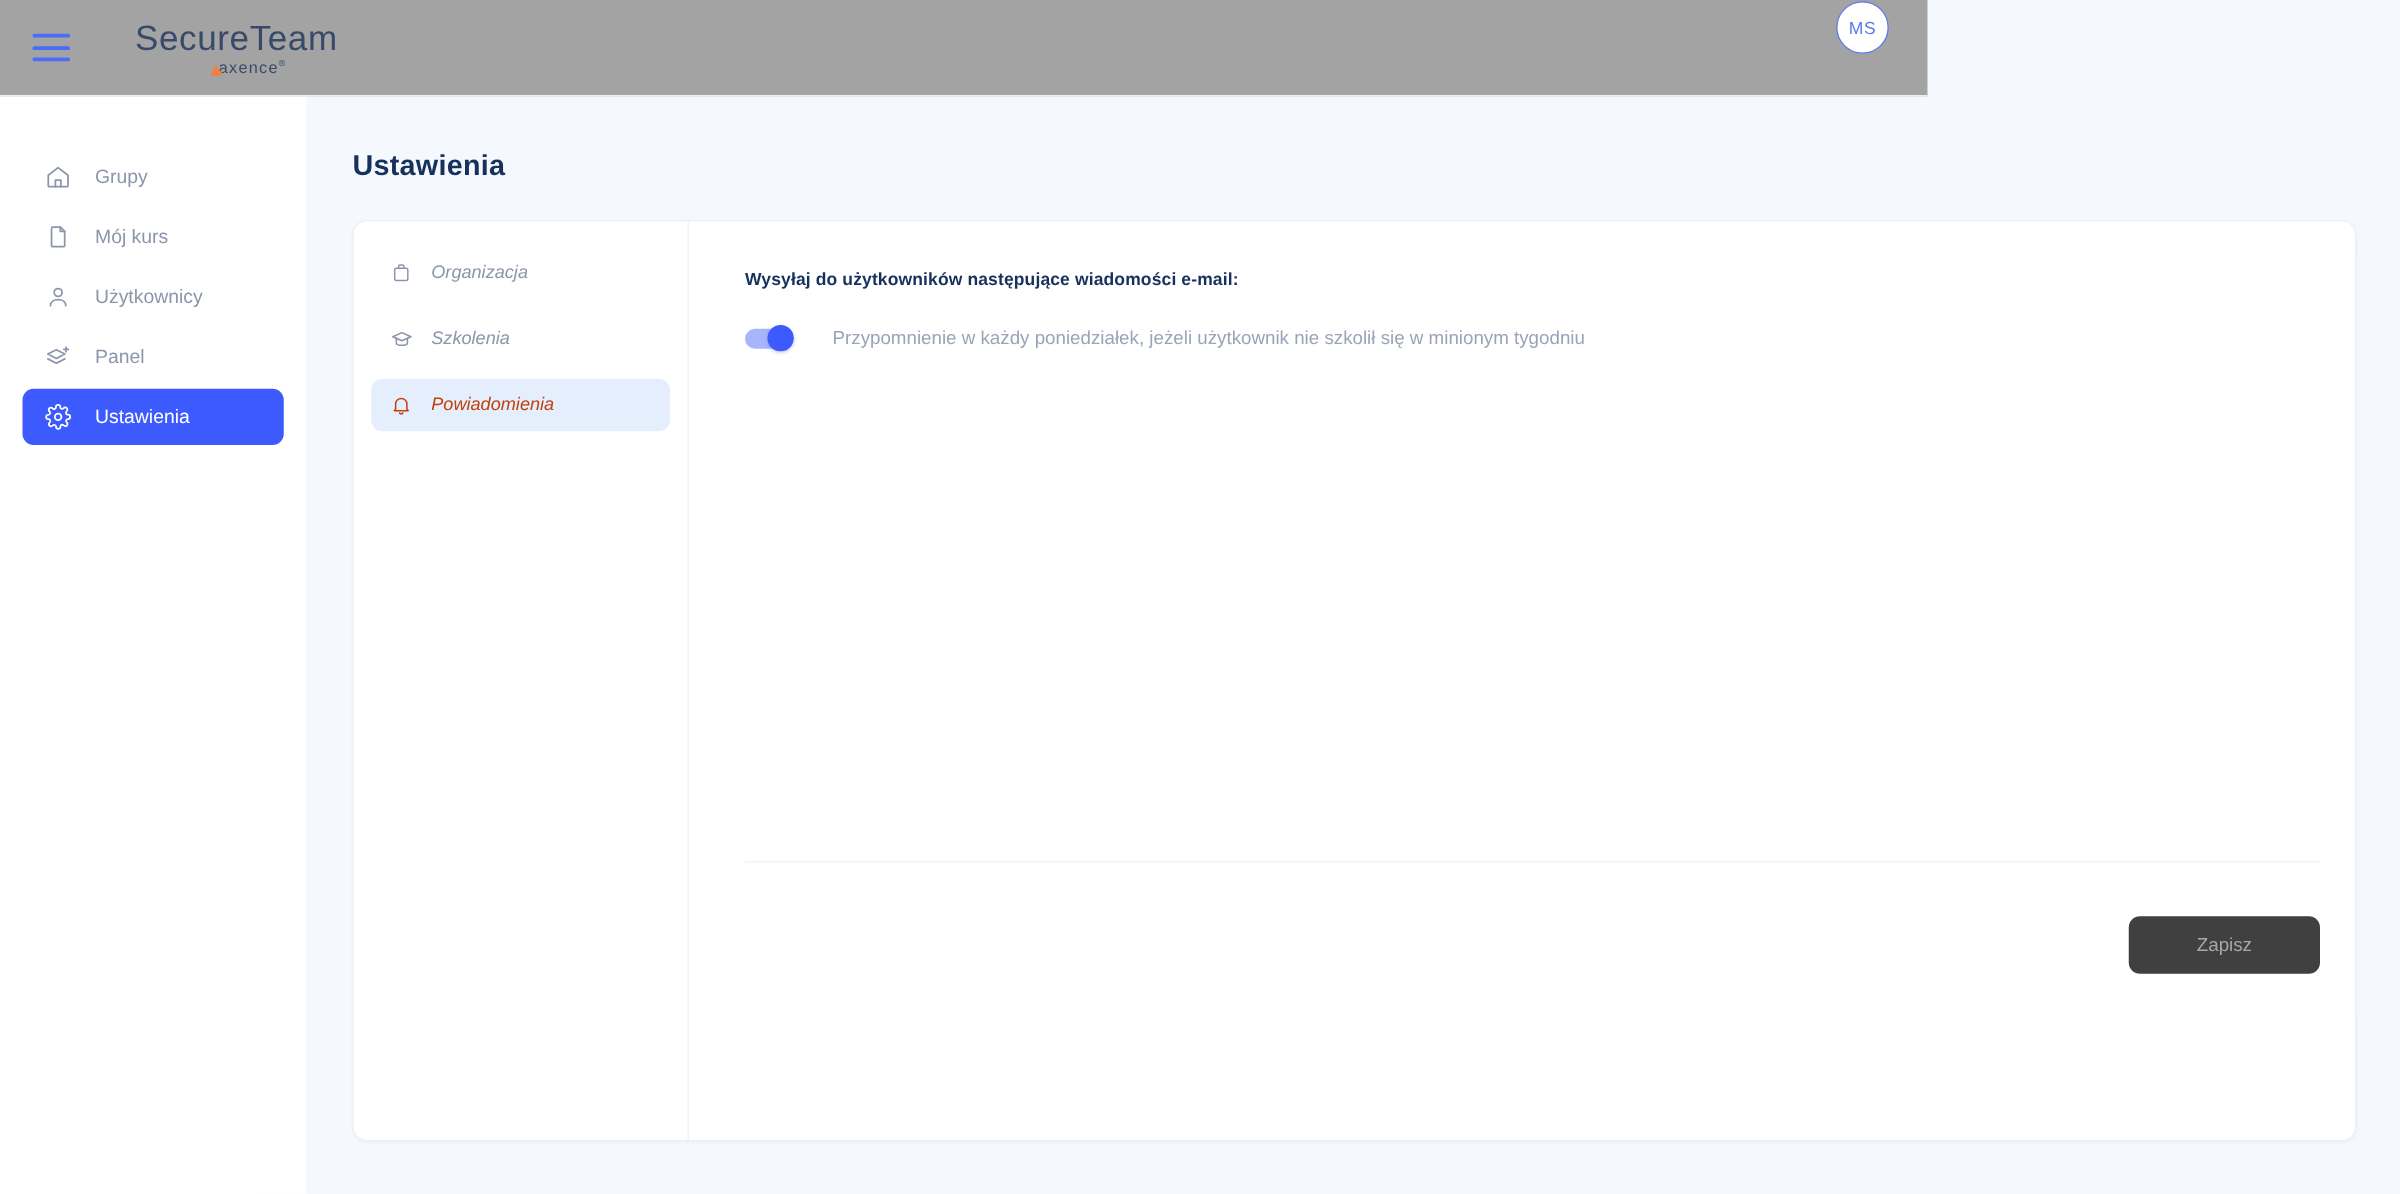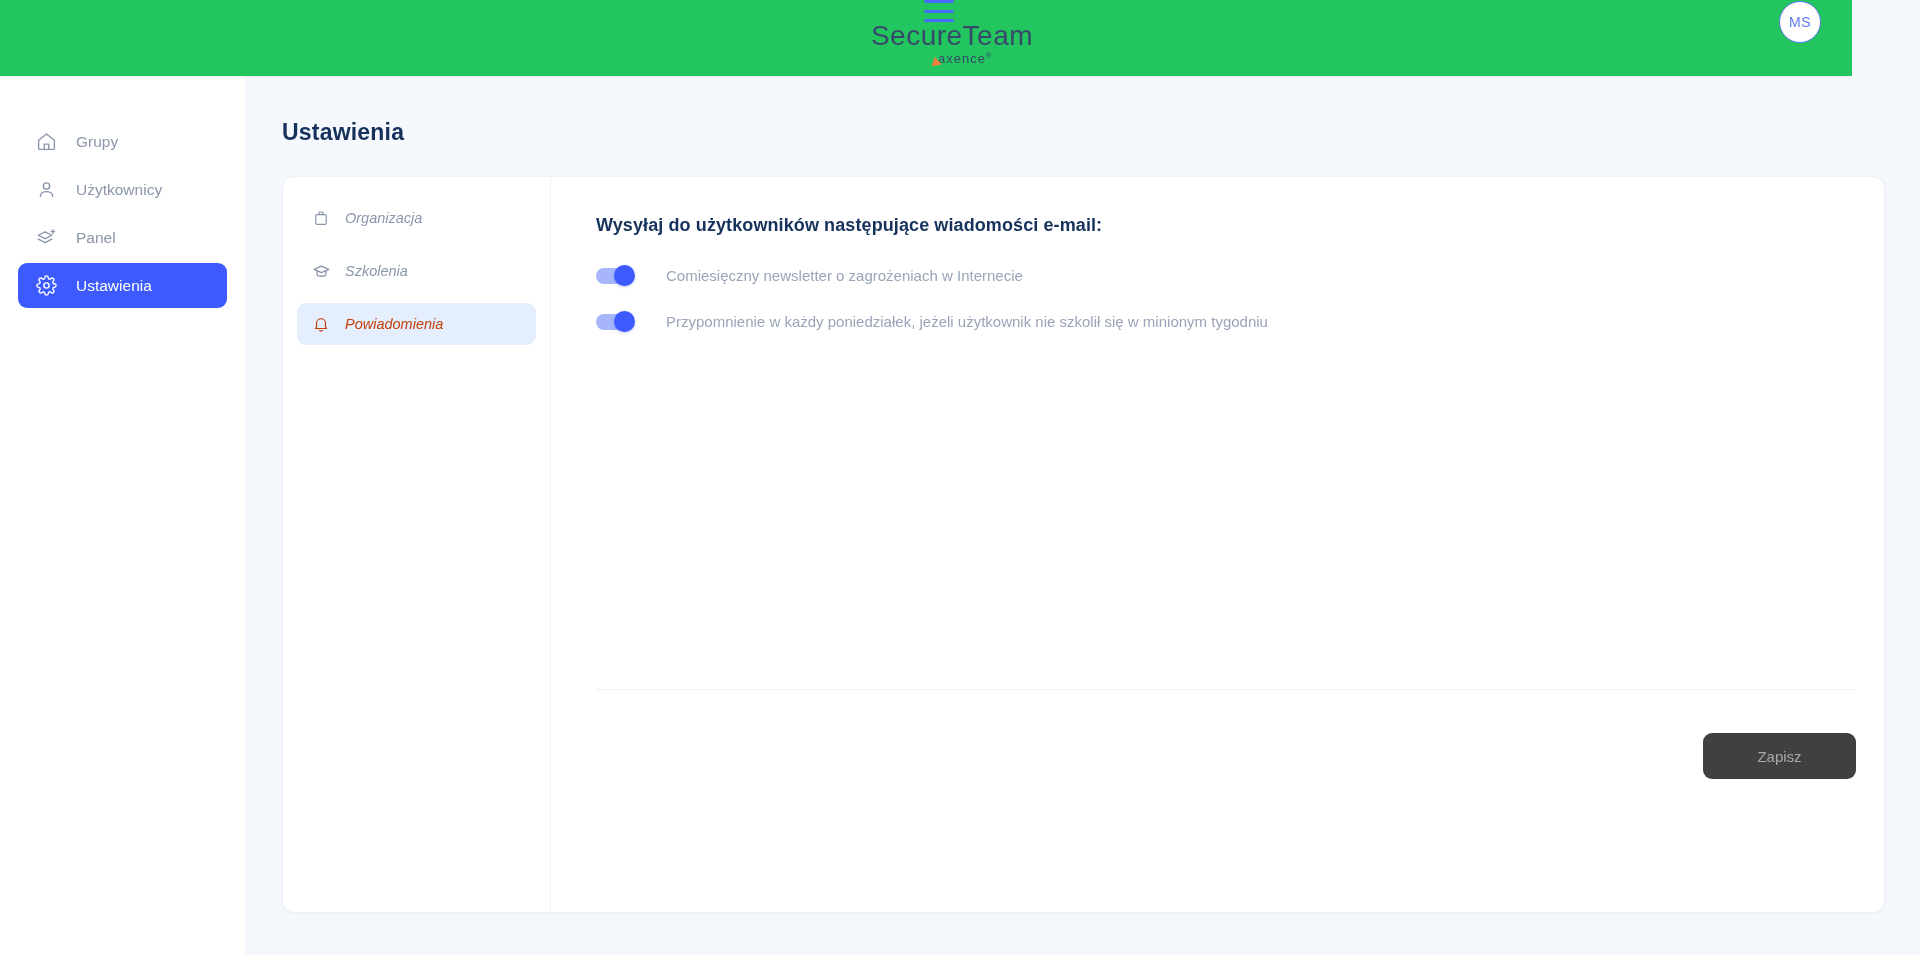--- a/index.html
+++ b/index.html
@@ -15,28 +15,27 @@
     font-family: "Liberation Sans", sans-serif;
     background: #f5f8fd;
     color: #4a5568;
     -webkit-font-smoothing: antialiased;
   }
 
   
   .header {
     position: absolute;
     top: 0; left: 0;
-    width: 1852px;
+    width: 1542px;
     height: 77px;
-    background: #22c55e;
+    background: #a3a3a3;
     border-bottom: 1px solid #eaeef5;
     display: flex;
     align-items: center;
     z-index: 20;
-    flex-direction: column;
   }
   .hamburger {
     width: 30px;
     height: 22px;
     margin-left: 26px;
     display: flex;
     flex-direction: column;
     justify-content: space-between;
     cursor: pointer;
   }
@@ -207,21 +206,21 @@
   
   .content {
     flex: 1 1 auto;
     position: relative;
     padding: 0;
   }
   .content-inner {
     padding: 38px 38px 0 45px;
   }
   .content-heading {
-    font-size: 18px;
+    font-size: 14px;
     font-weight: bold;
     color: #16325c;
     margin-bottom: 31px;
     letter-spacing: 0.1px;
   }
 
   .toggle-row {
     display: flex;
     align-items: center;
     margin-bottom: 29px;
@@ -308,20 +307,29 @@
   <div class="nav-item">
     <span class="nav-icon">
       <svg width="21" height="21" viewBox="0 0 24 24" fill="none" stroke="currentColor" stroke-width="1.6" stroke-linecap="round" stroke-linejoin="round">
         <path d="M3 10.5L12 3.5l9 7V20a1 1 0 0 1-1 1H4a1 1 0 0 1-1-1z"></path>
         <path d="M9.5 21v-6h5v6"></path>
       </svg>
     </span>
     <span>Grupy</span>
   </div>
 
+  <div class="nav-item">
+    <span class="nav-icon">
+      <svg width="21" height="21" viewBox="0 0 24 24" fill="none" stroke="currentColor" stroke-width="1.6" stroke-linecap="round" stroke-linejoin="round">
+        <path d="M14 3H7a1 1 0 0 0-1 1v16a1 1 0 0 0 1 1h10a1 1 0 0 0 1-1V7z"></path>
+        <path d="M14 3v4h4"></path>
+      </svg>
+    </span>
+    <span>Mój kurs</span>
+  </div>
 
   <div class="nav-item">
     <span class="nav-icon">
       <svg width="21" height="21" viewBox="0 0 24 24" fill="none" stroke="currentColor" stroke-width="1.6" stroke-linecap="round" stroke-linejoin="round">
         <circle cx="12" cy="8" r="3.6"></circle>
         <path d="M5 20c0-3.6 3.2-5.6 7-5.6s7 2 7 5.6"></path>
       </svg>
     </span>
     <span>Użytkownicy</span>
   </div>
@@ -386,27 +394,20 @@
         </span>
         <span>Powiadomienia</span>
       </div>
 
     </div>
 
     <div class="content">
       <div class="content-inner">
         <h2 class="content-heading">Wysyłaj do użytkowników następujące wiadomości e-mail:</h2>
 
-        <div class="toggle-row">
-          <div class="toggle">
-            <span class="track"></span>
-            <span class="knob"></span>
-          </div>
-          <span class="toggle-label">Comiesięczny newsletter o zagrożeniach w Internecie</span>
-        </div>
 
         <div class="toggle-row">
           <div class="toggle">
             <span class="track"></span>
             <span class="knob"></span>
           </div>
           <span class="toggle-label">Przypomnienie w każdy poniedziałek, jeżeli użytkownik nie szkolił się w minionym tygodniu</span>
         </div>
       </div>
 

